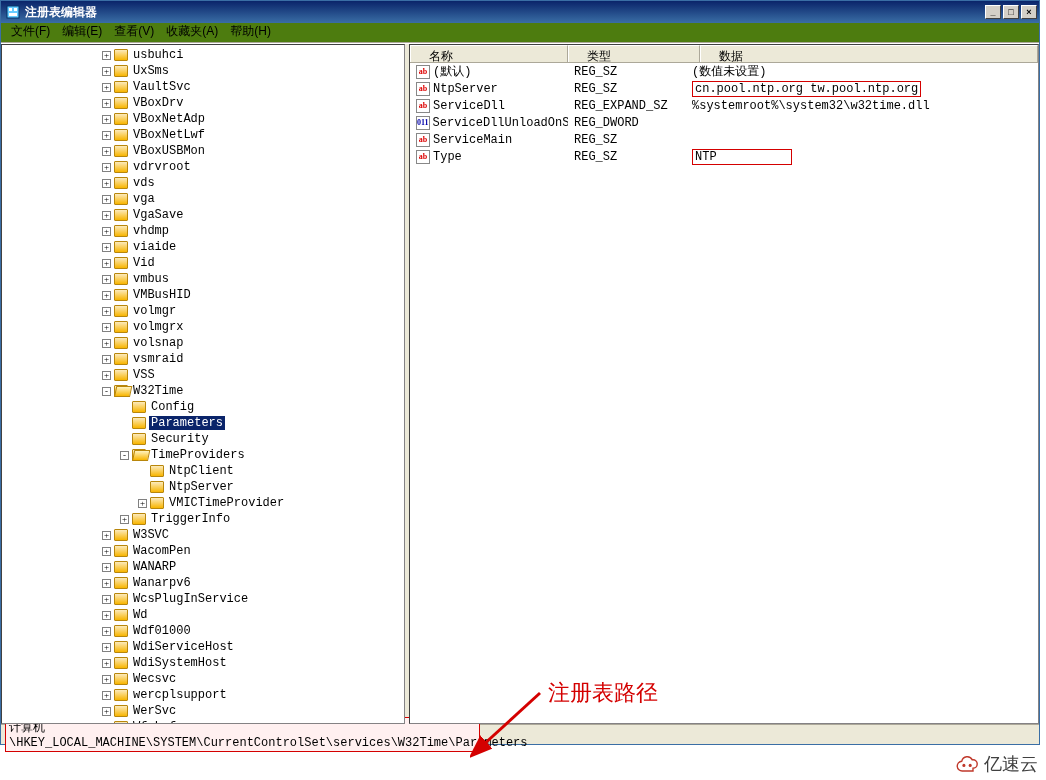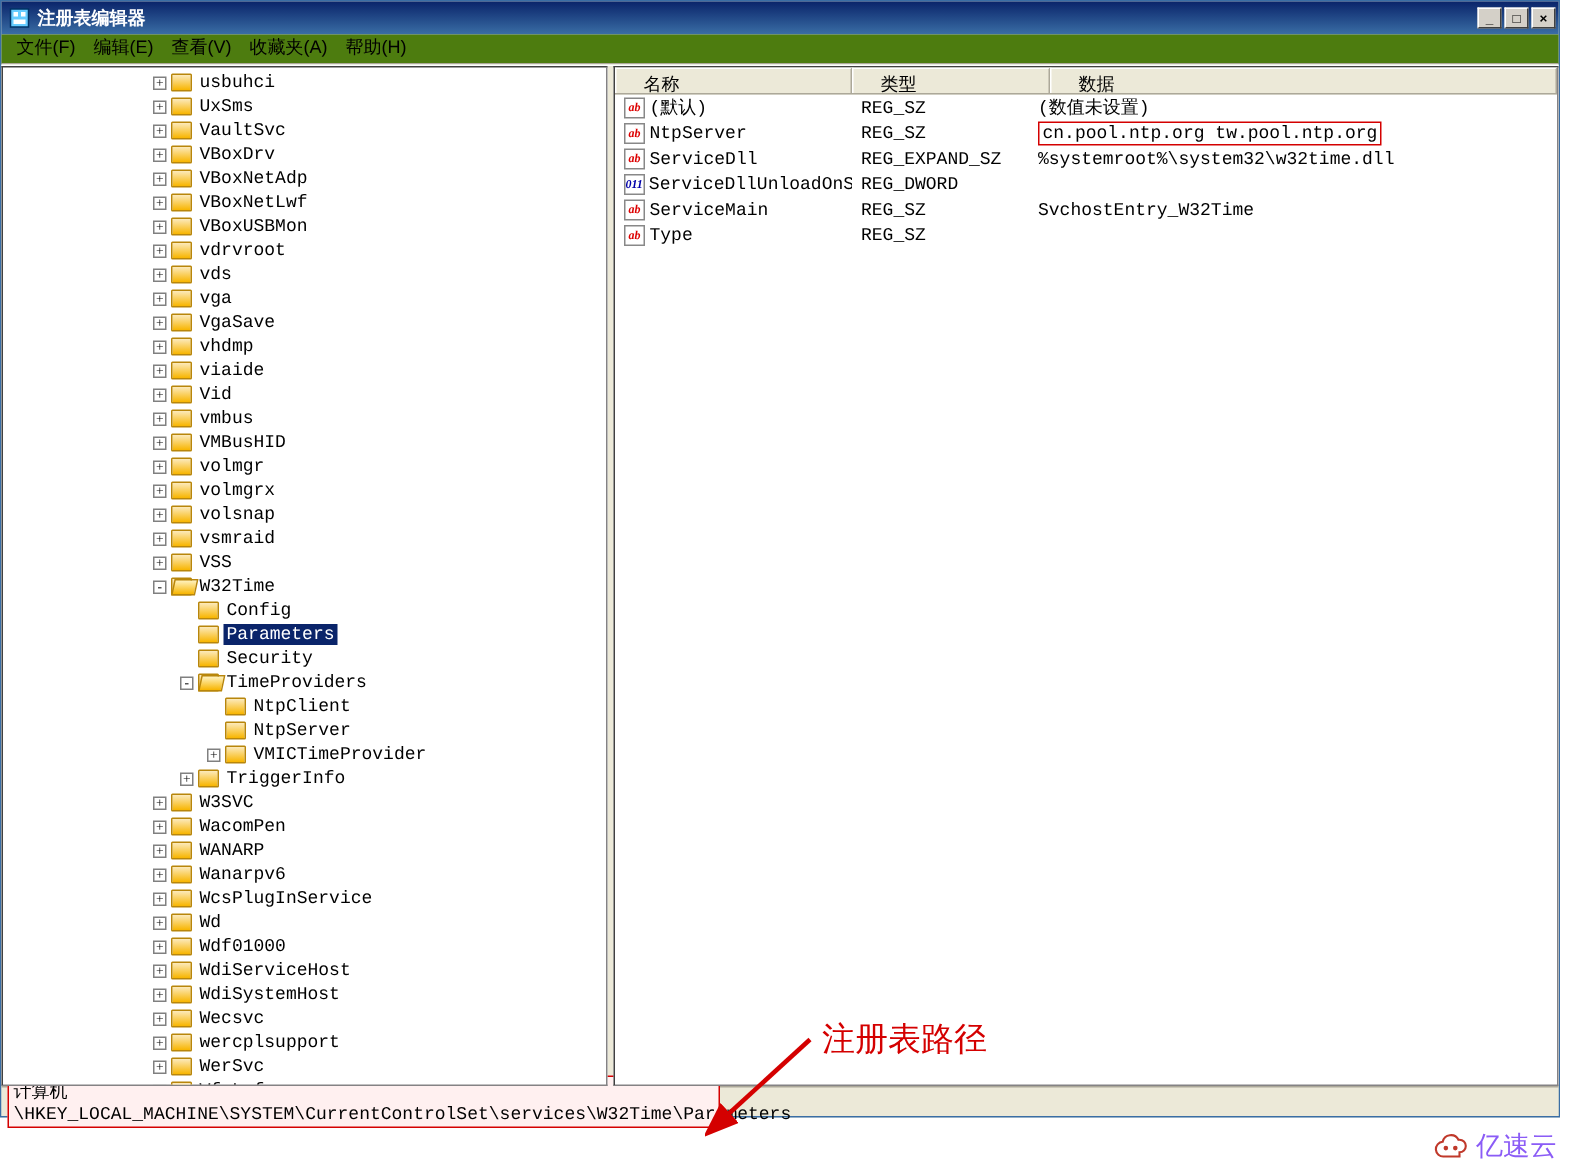--- a/index.html
+++ b/index.html
@@ -115,21 +115,20 @@
 .reg-icon {
   width: 14px; height: 14px;
   display: inline-flex;
   align-items: center;
   justify-content: center;
   border: 1px solid #888;
   background: #fff;
   font-size: 8px;
   font-family: Tahoma;
   font-weight: bold;
-  font-style: italic;
 }
 .reg-icon.str { color: #d00; }
 .reg-icon.bin { color: #00a; }
 .statusbar {
   height: 20px;
   background: #ece9d8;
   border-top: 1px solid #aca899;
   display: flex;
   align-items: center;
   padding: 1px 4px;
@@ -194,21 +193,21 @@
 }
 .watermark {
   position: absolute;
   right: 8px;
   bottom: 4px;
   display: flex;
   align-items: center;
   gap: 4px;
   font-family: "Microsoft YaHei", sans-serif;
   font-size: 18px;
-  color: #8b5cf6;
+  color: #404040;
 }
 .watermark-icon {
   width: 28px; height: 20px;
   color: #c0392b;
 }
 .indent { display:inline-block; }
 </style>
 </head>
 <body>
 
@@ -543,28 +542,28 @@
               <span>ServiceDllUnloadOnStop</span>
             </div>
             <div class="list-cell cell-type">REG_DWORD</div>
           </div>
           <div class="list-row">
             <div class="list-cell cell-name">
               <span class="reg-icon str">ab</span>
               <span>ServiceMain</span>
             </div>
             <div class="list-cell cell-type">REG_SZ</div>
-            <div class="list-cell cell-data"><span>SvchostEntry_W32Time</span></div>
           </div>
           <div class="list-row">
             <div class="list-cell cell-name">
               <span class="reg-icon str">ab</span>
               <span>Type</span>
             </div>
             <div class="list-cell cell-type">REG_SZ</div>
+            <div class="list-cell cell-data"><span style="border: 1px solid rgb(212, 0, 0); padding: 0px 2px; display: inline-block; min-width: 100px;">NTP</span></div>
           </div>
         </div>
     </div>
 
   </div>
 
   <div class="statusbar">
     <div class="statusbar-inner">计算机\HKEY_LOCAL_MACHINE\SYSTEM\CurrentControlSet\services\W32Time\Parameters</div>
   </div>
 

